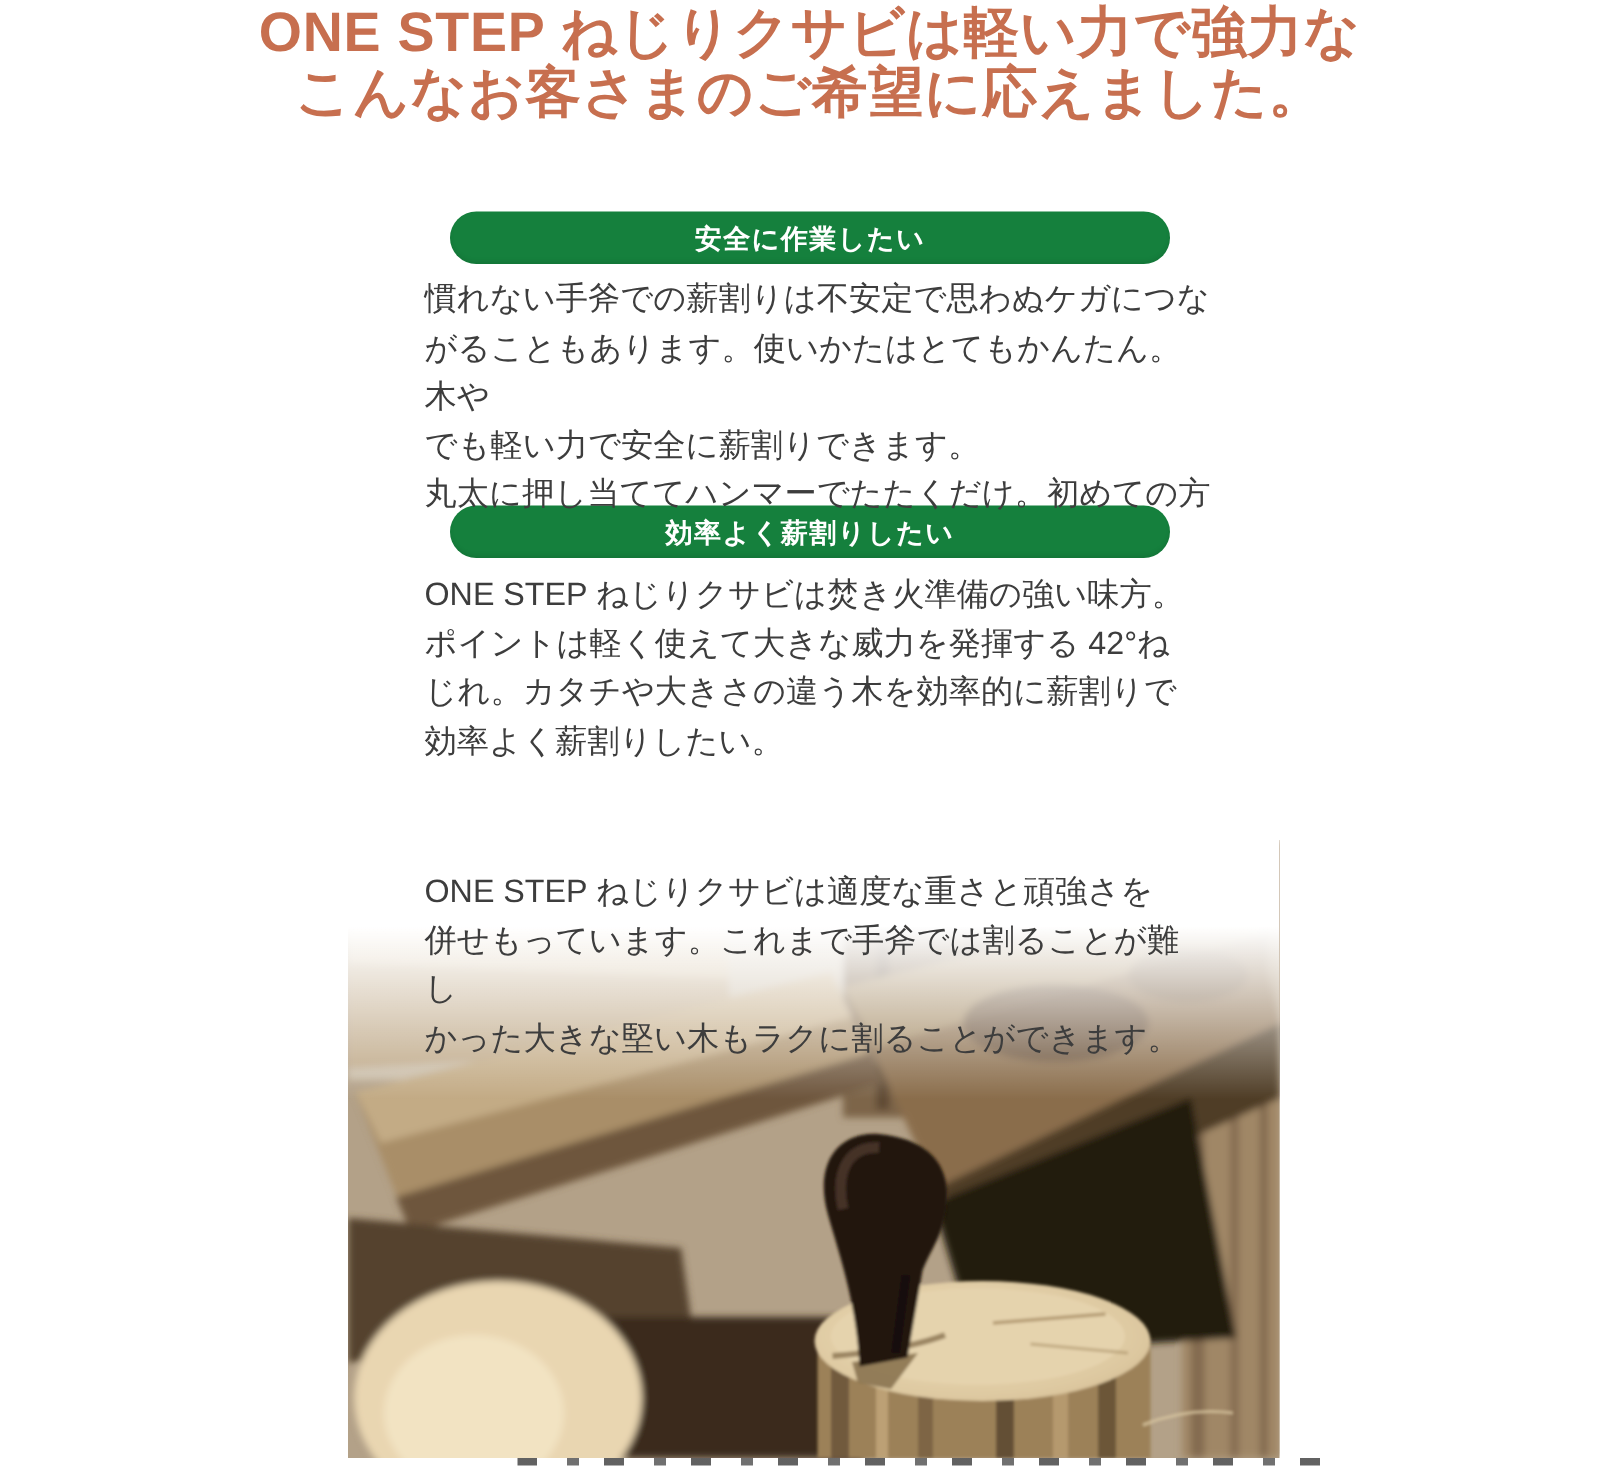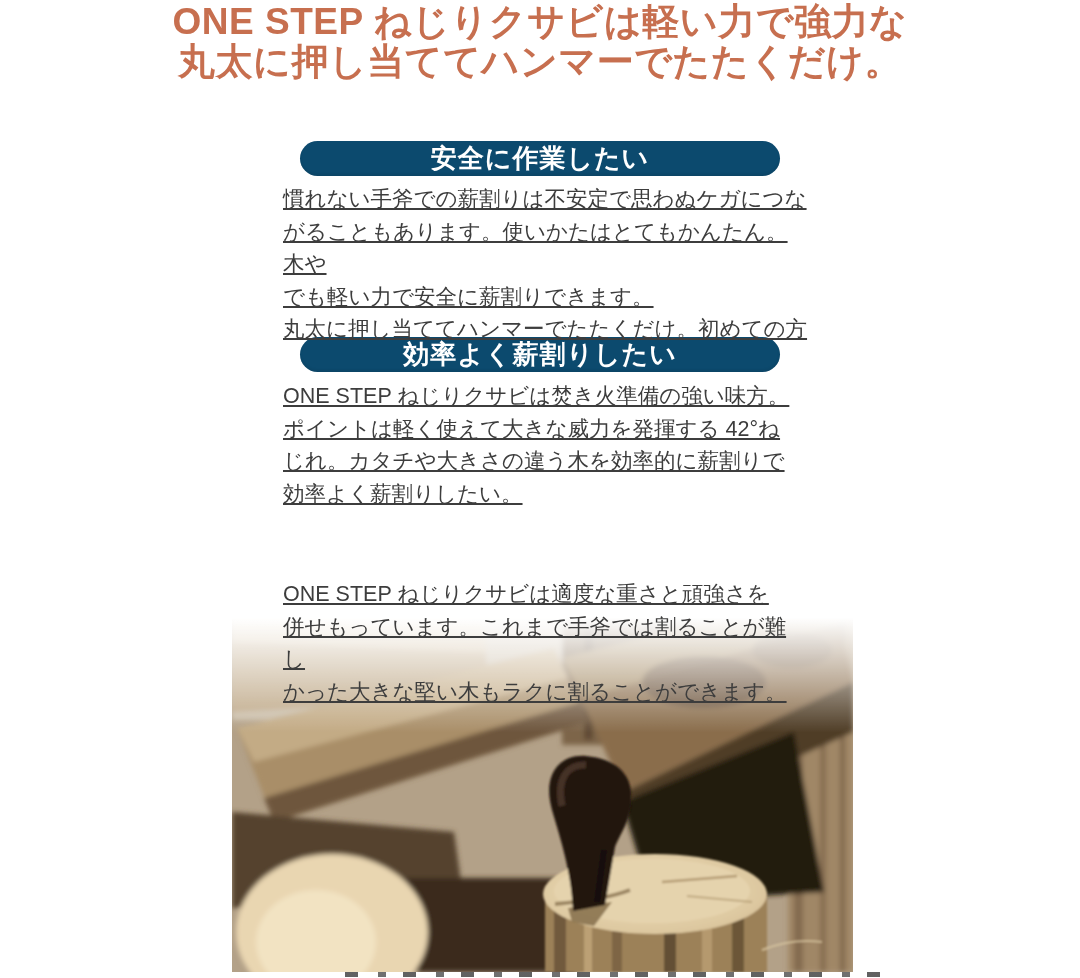--- a/index.html
+++ b/index.html
@@ -9,31 +9,31 @@
   }
   
   .intro{
     position:absolute;top:2px;left:0;width:1080px;
     text-align:center;font-size:37px;font-weight:bold;line-height:40px;
     color:#c76f4f;letter-spacing:0.5px;
   }
   
   .banner{
     position:absolute;left:300px;width:480px;height:35px;border-radius:18px;
-    background:#0c4a6e;color:#ffffff;font-size:26px;font-weight:bold;
+    background:#15803d;color:#ffffff;font-size:18px;font-weight:bold;
     display:flex;align-items:center;justify-content:center;letter-spacing:1px;
     box-shadow:inset 0 -2px 3px rgba(0,0,0,0.08);
   }
   .banner-1{top:141px}
   .banner-2{top:337px}
   .banner-3{top:531px}
   
   .para{
     position:absolute;left:283px;width:525px;
-    font-size:21.5px;line-height:32.5px;color:#3d3d3d;z-index:2;text-decoration:underline;
+    font-size:21.5px;line-height:32.5px;color:#3d3d3d;z-index:2;
   }
   .para-1{top:183px}
   .para-2{top:380px}
   .para-3{top:578px}
   
   .photo{
     position:absolute;left:232px;top:560px;width:621px;height:412px;z-index:1;
   }
   .photo svg{display:block;width:621px;height:412px;}
   
@@ -44,21 +44,21 @@
     opacity:.8;
   }
 </style>
 </head>
 <body>
 
 <div class="canvas">
 
   <div class="intro">
     <div>ONE STEP ねじりクサビは軽い力で強力な</div>
-    <div>丸太に押し当ててハンマーでたたくだけ。</div>
+    <div>こんなお客さまのご希望に応えました。</div>
   </div>
 
   <div class="banner banner-1">
     <span>安全に作業したい</span>
   </div>
   <div class="para para-1">
     <div>慣れない手斧での薪割りは不安定で思わぬケガにつな</div>
     <div>がることもあります。使いかたはとてもかんたん。木や</div>
     <div>でも軽い力で安全に薪割りできます。</div>
     <div>丸太に押し当ててハンマーでたたくだけ。初めての方</div>

